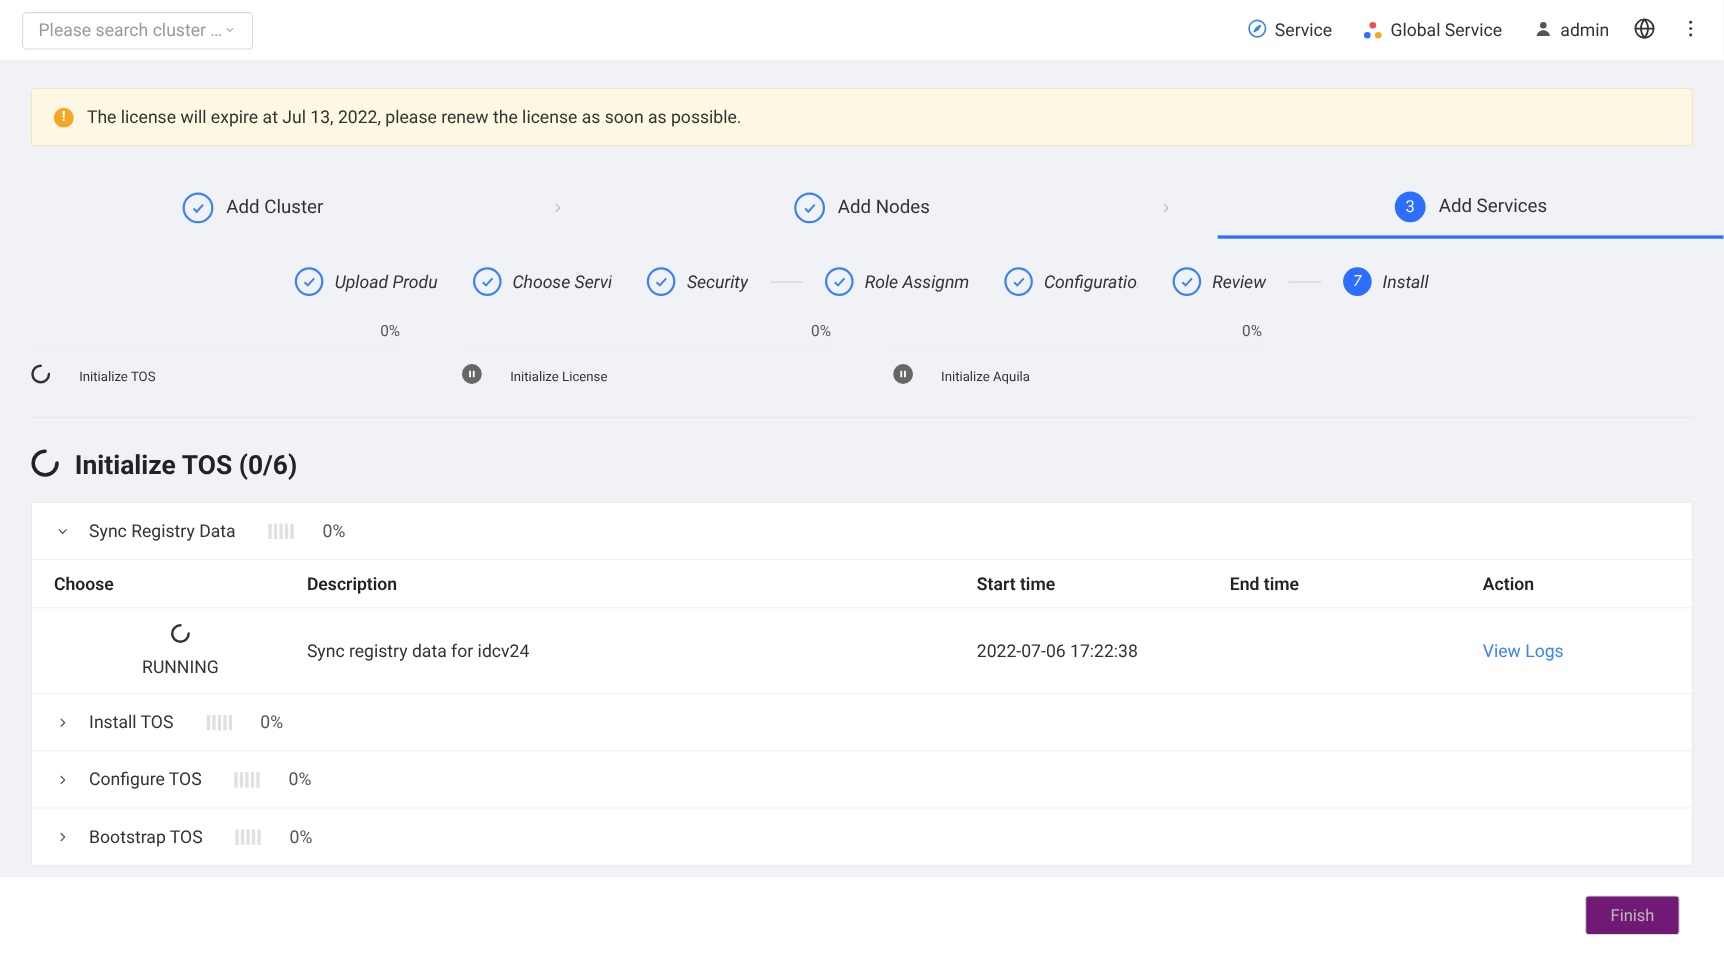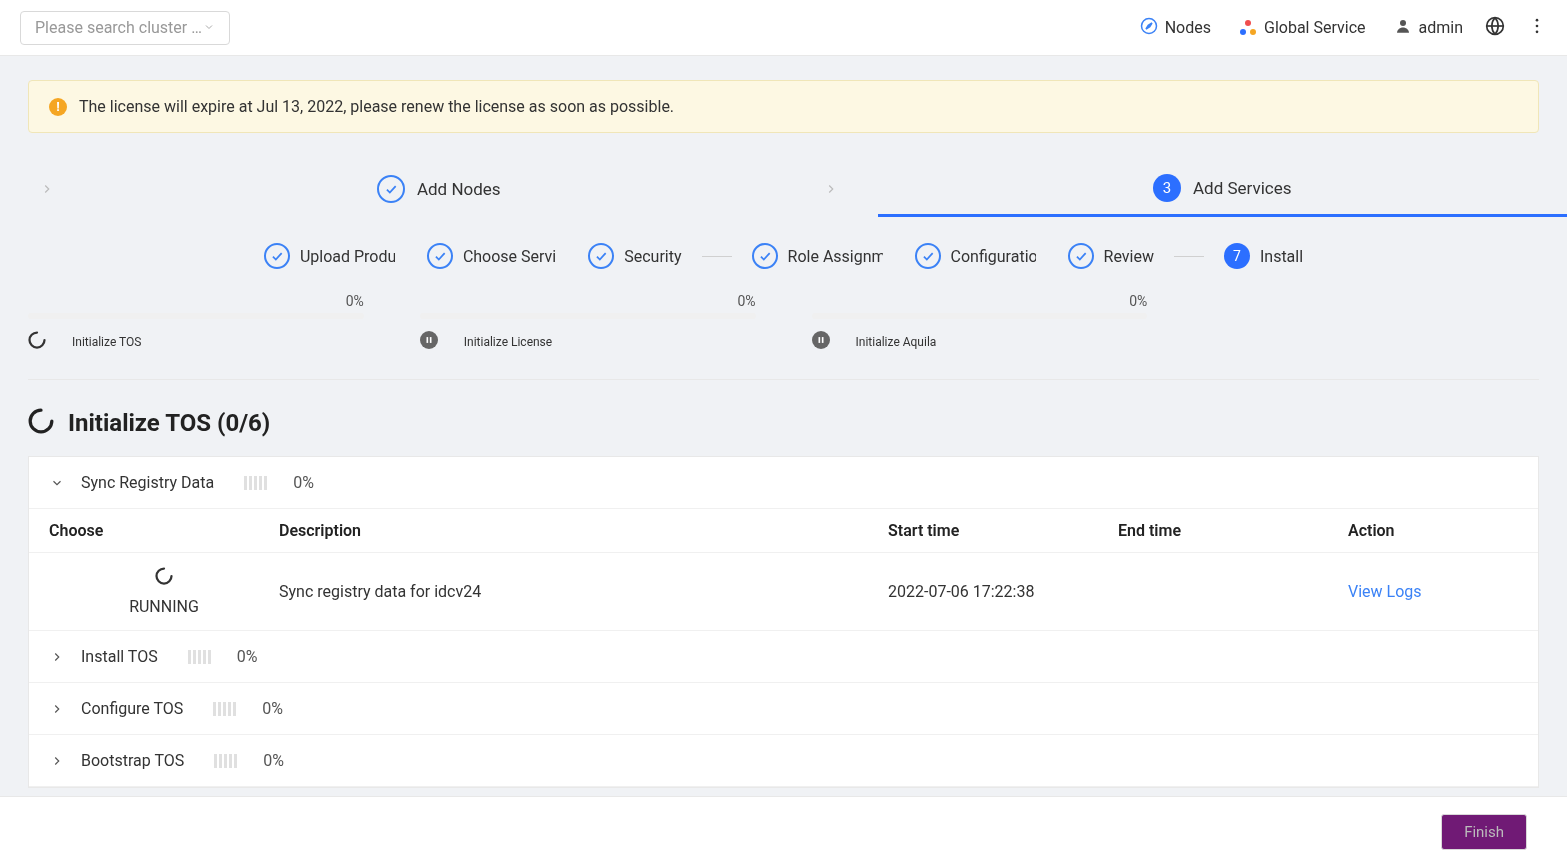--- a/index.html
+++ b/index.html
@@ -25,21 +25,21 @@
     .main-steps { display: flex; align-items: center; margin: 28px 0 0 0; }
     .main-step { flex: 1; display: flex; justify-content: center; align-items: center; gap: 12px; height: 56px; position: relative; }
     .main-step.active { border-bottom: 3px solid #2c6fff; }
     .step-circle { width: 28px; height: 28px; border-radius: 50%; display:flex; align-items:center; justify-content:center; flex-shrink:0; }
     .step-circle.check { border: 2px solid #3b82f6; color: #3b82f6; }
     .step-circle.num { background: #2c6fff; color: #fff; font-size: 15px; }
     .step-label { font-size: 17px; color: #333; white-space: nowrap; }
     .step-chev { color: #bbb; padding: 0 40px; font-size: 20px; }
 
     
-    .sub-steps-wrapper { margin-top: 26px; display:flex; justify-content:center; align-items:center; gap: 8px; padding-bottom:6px; }
+    .sub-steps-wrapper { margin-top: 26px; display:flex; justify-content:center; align-items:center; gap: 8px; padding-bottom:6px;font-style:italic; }
     .sub-step { display:flex; align-items:center; gap:10px; padding:0 12px; }
     .sub-step-circle { width: 26px; height: 26px; border-radius:50%; display:flex; align-items:center; justify-content:center; flex-shrink:0; }
     .sub-step-circle.check { border:2px solid #3b82f6; color:#3b82f6; }
     .sub-step-circle.num { background:#2c6fff; color:#fff; font-size:14px; }
     .sub-line { width: 30px; height: 1px; background: #d0d0d0; }
     .sub-step-label { font-size:16px; color:#333; white-space:nowrap; overflow:hidden; }
     .sub-step-label.clip { max-width: 95px; }
     .sub-step-label.clip2 { max-width: 85px; }
 
     
@@ -101,21 +101,21 @@
     </span>
   </div>
   <div class="header-spacer"></div>
   <div class="header-item">
     <span class="header-icon-blue">
       <svg width="18" height="18" viewBox="0 0 24 24" fill="none" stroke="currentColor" stroke-width="2">
           <circle cx="12" cy="12" r="10"></circle>
           <polygon points="16 8 13 13 8 16 11 11 16 8" fill="currentColor"></polygon>
         </svg>
     </span>
-    <span>Nodes</span>
+    <span>Service</span>
   </div>
   <div class="header-item">
     <span class="header-icon-multi">
       <svg width="18" height="18" viewBox="0 0 18 18">
           <circle cx="9" cy="4" r="3" fill="#f04e4e"></circle>
           <circle cx="4" cy="13" r="3" fill="#2c6fff"></circle>
           <circle cx="14" cy="13" r="3" fill="#f5a623"></circle>
         </svg>
     </span>
     <span>Global Service</span>
@@ -145,20 +145,28 @@
   </div>
 </div>
 
 <div class="content">
   <div class="alert-box">
     <div class="alert-icon">!</div>
     <span>The license will expire at Jul 13, 2022, please renew the license as soon as possible.</span>
   </div>
 
   <div class="main-steps">
+    <div class="main-step">
+      <div class="step-circle check">
+        <svg class="check-svg" viewBox="0 0 24 24" fill="none" stroke="currentColor" stroke-width="3">
+            <polyline points="5 13 10 18 20 7"></polyline>
+          </svg>
+      </div>
+      <span class="step-label">Add Cluster</span>
+    </div>
     <div class="step-chev">
       <svg width="14" height="14" viewBox="0 0 24 24" fill="none" stroke="currentColor" stroke-width="2">
           <polyline points="9 6 15 12 9 18"></polyline>
         </svg>
     </div>
     <div class="main-step">
       <div class="step-circle check">
         <svg class="check-svg" viewBox="0 0 24 24" fill="none" stroke="currentColor" stroke-width="3">
             <polyline points="5 13 10 18 20 7"></polyline>
           </svg>

